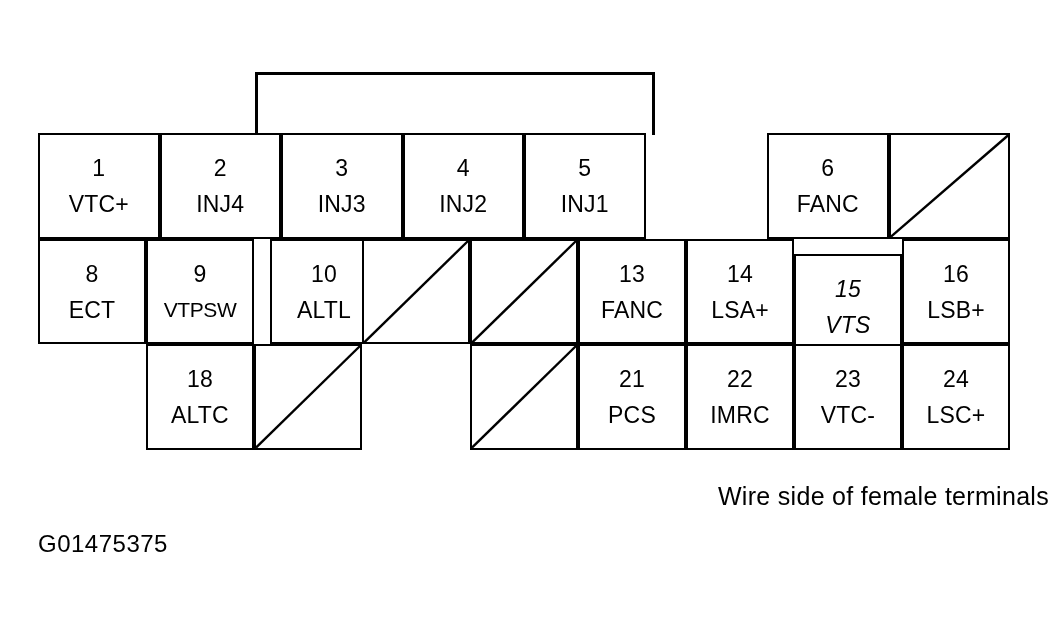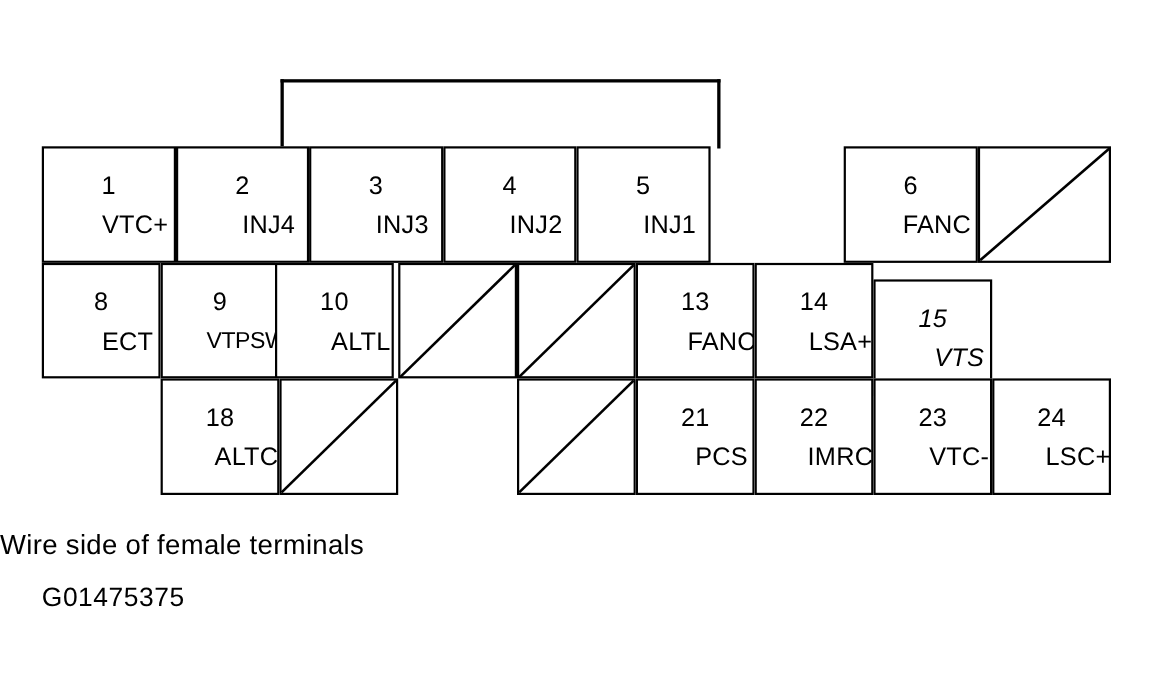--- a/index.html
+++ b/index.html
@@ -59,21 +59,20 @@
     white-space: nowrap;
     letter-spacing: 0.2px;
   }
   .cell .pin-num {
     top: 22px;
     font-size: 23px;
   }
   .cell .pin-name {
     top: 58px;
     font-size: 23px;
-    padding-left: 24px;
   }
   .cell .pin-name.tight {
     font-size: 21px;
     letter-spacing: -0.4px;
   }
 
   .diag {
     position: absolute;
     left: 0;
     top: 0;
@@ -106,21 +105,21 @@
     position: absolute;
     font-family: "Liberation Sans", sans-serif;
     color: #000000;
     white-space: nowrap;
     text-align: center;
   }
   #caption-main {
     left: 0;
     top: 482px;
     width: 1049px;
-    text-align: left;
+    text-align: right;
     font-size: 25px;
     letter-spacing: 0.3px;
   }
   #figure-id {
     left: 38px;
     top: 530px;
     font-size: 24px;
     letter-spacing: 0.5px;
   }
 </style>
@@ -163,21 +162,21 @@
         </svg>
       </div>
       <div class="cell" style="left: 0px; top: 105.667px; width: 108px; height: 105.667px;">
         <div class="pin-num">8</div>
         <div class="pin-name">ECT</div>
       </div>
       <div class="cell" style="left: 108px; top: 105.667px; width: 108px; height: 105.667px;">
         <div class="pin-num">9</div>
         <div class="pin-name tight">VTPSW</div>
       </div>
-      <div class="cell" style="left: 212px; top: 105.667px; width: 108px; height: 105.667px;">
+      <div class="cell" style="left: 232px; top: 105.667px; width: 108px; height: 105.667px;">
         <div class="pin-num">10</div>
         <div class="pin-name">ALTL</div>
       </div>
       <div class="cell blank-diag" style="left: 324px; top: 105.667px; width: 108px; height: 105.667px;">
         <svg class="diag" viewBox="0 0 100 100" preserveAspectRatio="none">
           <line x1="0" y1="100" x2="100" y2="0"></line>
         </svg>
       </div>
       <div class="cell blank-diag" style="left: 432px; top: 105.667px; width: 108px; height: 105.667px;">
         <svg class="diag" viewBox="0 0 100 100" preserveAspectRatio="none">
@@ -189,20 +188,24 @@
         <div class="pin-name">FANC</div>
       </div>
       <div class="cell" style="left: 648px; top: 105.667px; width: 108px; height: 105.667px;">
         <div class="pin-num">14</div>
         <div class="pin-name">LSA+</div>
       </div>
       <div class="cell" style="left: 756px; top: 121px; width: 108px; height: 105.667px; font-style: italic;">
         <div class="pin-num">15</div>
         <div class="pin-name">VTS</div>
       </div>
+      <div class="cell" style="left: 864px; top: 105.667px; width: 108px; height: 105.667px;">
+        <div class="pin-num">16</div>
+        <div class="pin-name">LSB+</div>
+      </div>
       <div class="cell" style="left: 108px; top: 211.333px; width: 108px; height: 105.667px;">
         <div class="pin-num">18</div>
         <div class="pin-name">ALTC</div>
       </div>
       <div class="cell blank-diag" style="left: 216px; top: 211.333px; width: 108px; height: 105.667px;">
         <svg class="diag" viewBox="0 0 100 100" preserveAspectRatio="none">
           <line x1="0" y1="100" x2="100" y2="0"></line>
         </svg>
       </div>
       <div class="cell void" style="left: 324px; top: 211.333px; width: 108px; height: 105.667px;"></div>

